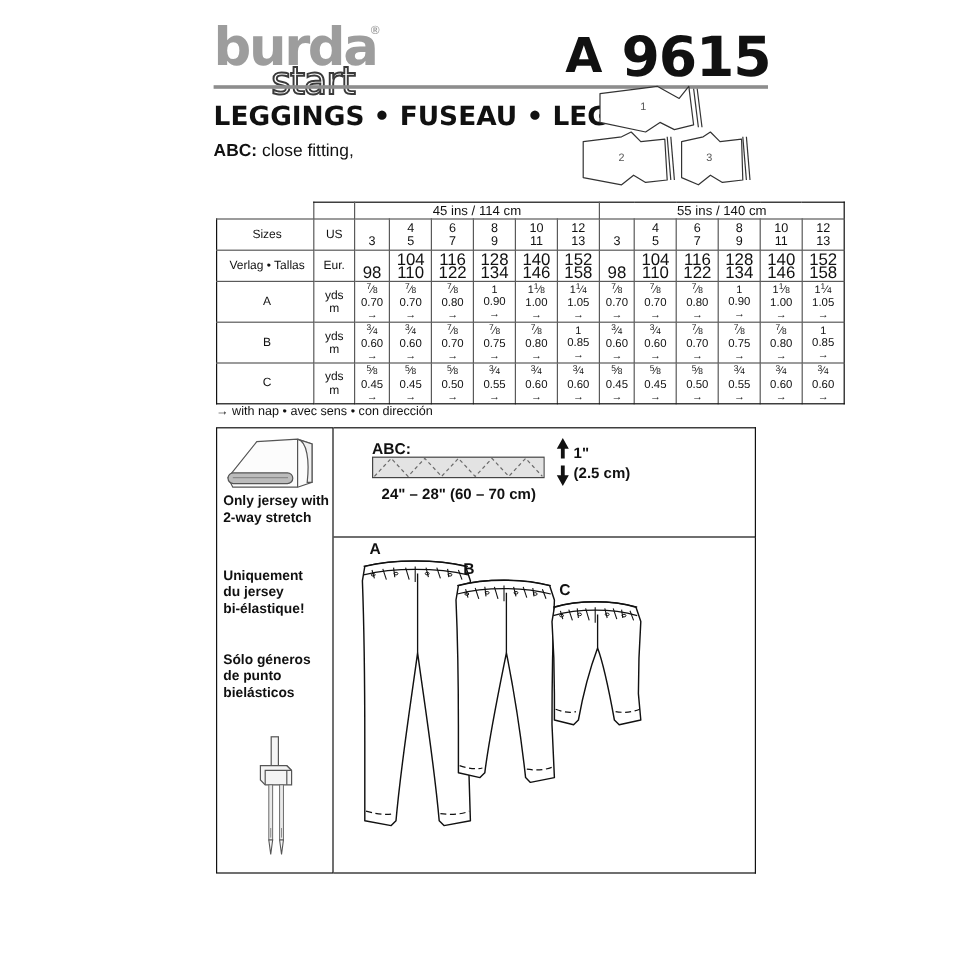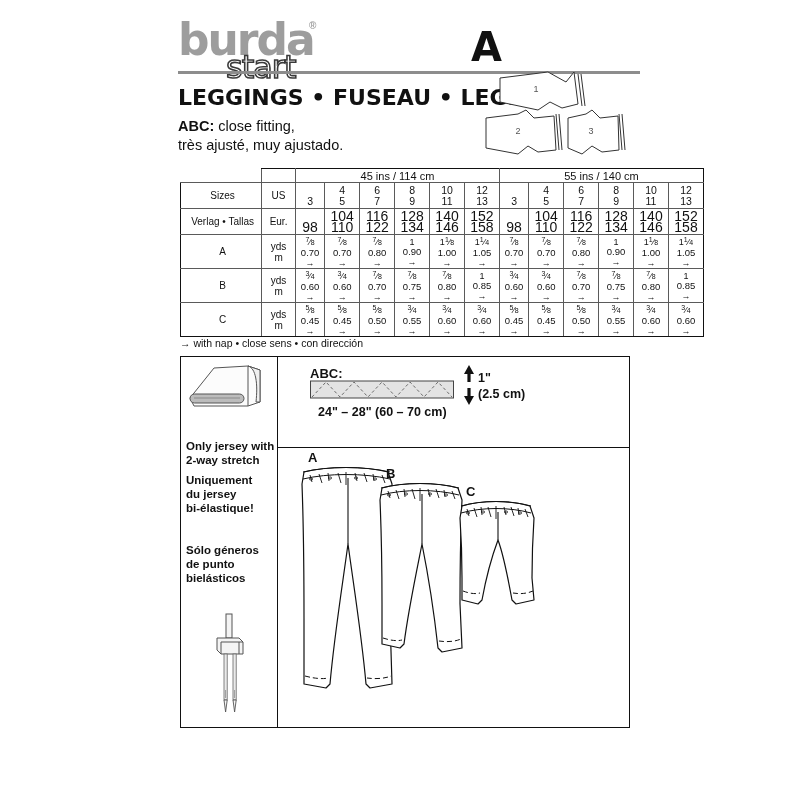--- a/index.html
+++ b/index.html
@@ -106,21 +106,21 @@
   
   .panel { position: absolute; border: 1.6px solid #111; }
   #box-left   { left: 180px; top: 356px; width: 98px;  height: 372px; }
   #box-elastic{ left: 278px; top: 356px; width: 352px; height: 92px; border-left: none; }
   #box-garm   { left: 278px; top: 448px; width: 352px; height: 280px; border-left: none; border-top: none; }
 
   .side-text {
     position: absolute; left: 186px;
     font-size: 11.5px; font-weight: bold; line-height: 14px; color: #111;
   }
-  #side-en { top: 411px; margin-top: 28px; }
+  #side-en { top: 411px; }
   #side-fr { top: 473px; }
   #side-es { top: 543px; }
 
   #fabric-roll { position: absolute; left: 186px; top: 362px; }
   #twin-needle { position: absolute; left: 205px; top: 612px; }
 
   .abc-label {
     position: absolute; left: 310px; top: 366px;
     font-size: 13px; font-weight: bold; color: #111;
   }
@@ -150,26 +150,26 @@
 <body>
 
 <div id="page">
 
   <div id="header">
     <div class="burda-logo">burda</div>
     <div class="burda-reg">®</div>
     <div class="start-logo">start</div>
     <div class="header-rule"></div>
     <div class="letter-code">A</div>
+    <div class="pattern-number">9615</div>
   </div>
 
   <div class="garment-title">LEGGINGS • FUSEAU • LEGINS</div>
   <div class="desc">
     <b>ABC:</b><span> close fitting,</span><br>
-    <span>très ajusté, muy ajustado.</span>
   </div>
 
   <svg id="pieces" width="160" height="98" viewBox="0 0 160 98">
     <g fill="#ffffff" stroke="#333333" stroke-width="1" stroke-linejoin="round">
 
       <path d="M22 8 L70 2 L88 12 L96 2 L100 34 L84 38 L72 32 L60 40 L22 32 Z"></path>
       <path d="M100 4 L104 36" fill="none"></path>
       <path d="M103 4 L107 36" fill="none"></path>
 
       <path d="M8 48 L40 44 L48 40 L56 48 L76 46 L78 80 L60 82 L50 76 L40 84 L8 78 Z"></path>
@@ -291,21 +291,21 @@
             <td class="amt" style="border-bottom: 1.6px solid rgb(17, 17, 17);"><span class="frac"><sup>5</sup>⁄<sub>8</sub></span><br><span class="amt-m">0.45</span><br><span class="arrow">→</span></td>
             <td class="amt" style="border-bottom: 1.6px solid rgb(17, 17, 17);"><span class="frac"><sup>5</sup>⁄<sub>8</sub></span><br><span class="amt-m">0.50</span><br><span class="arrow">→</span></td>
             <td class="amt" style="border-bottom: 1.6px solid rgb(17, 17, 17);"><span class="frac"><sup>3</sup>⁄<sub>4</sub></span><br><span class="amt-m">0.55</span><br><span class="arrow">→</span></td>
             <td class="amt" style="border-bottom: 1.6px solid rgb(17, 17, 17);"><span class="frac"><sup>3</sup>⁄<sub>4</sub></span><br><span class="amt-m">0.60</span><br><span class="arrow">→</span></td>
             <td class="amt thick-r" style="border-bottom: 1.6px solid rgb(17, 17, 17);"><span class="frac"><sup>3</sup>⁄<sub>4</sub></span><br><span class="amt-m">0.60</span><br><span class="arrow">→</span></td>
           </tr>
       </tbody>
     </table>
   </div>
 
-  <div class="nap-note">→ with nap • close sens • con dirección</div>
+  <div class="nap-note">→ with nap • avec sens • con dirección</div>
 
   <div class="panel" id="box-left"></div>
   <div class="panel" id="box-elastic"></div>
   <div class="panel" id="box-garm"></div>
 
   <svg id="fabric-roll" width="86" height="46" viewBox="0 0 86 46">
     <path d="M4 36 L28 6 L62 4 L74 8 L74 40 L62 44 L8 44 Z" fill="#fcfcfc" stroke="#555" stroke-width="1"></path>
     <path d="M62 4 L62 44" fill="none" stroke="#555" stroke-width="1"></path>
     <path d="M62 4 C 70 6, 72 22, 70 40 L74 40 L74 8 Z" fill="#f0f0f0" stroke="#555" stroke-width="1"></path>
     <rect x="4" y="32" width="54" height="9" rx="4.5" fill="#bcbcbc" stroke="#555" stroke-width="1"></rect>

